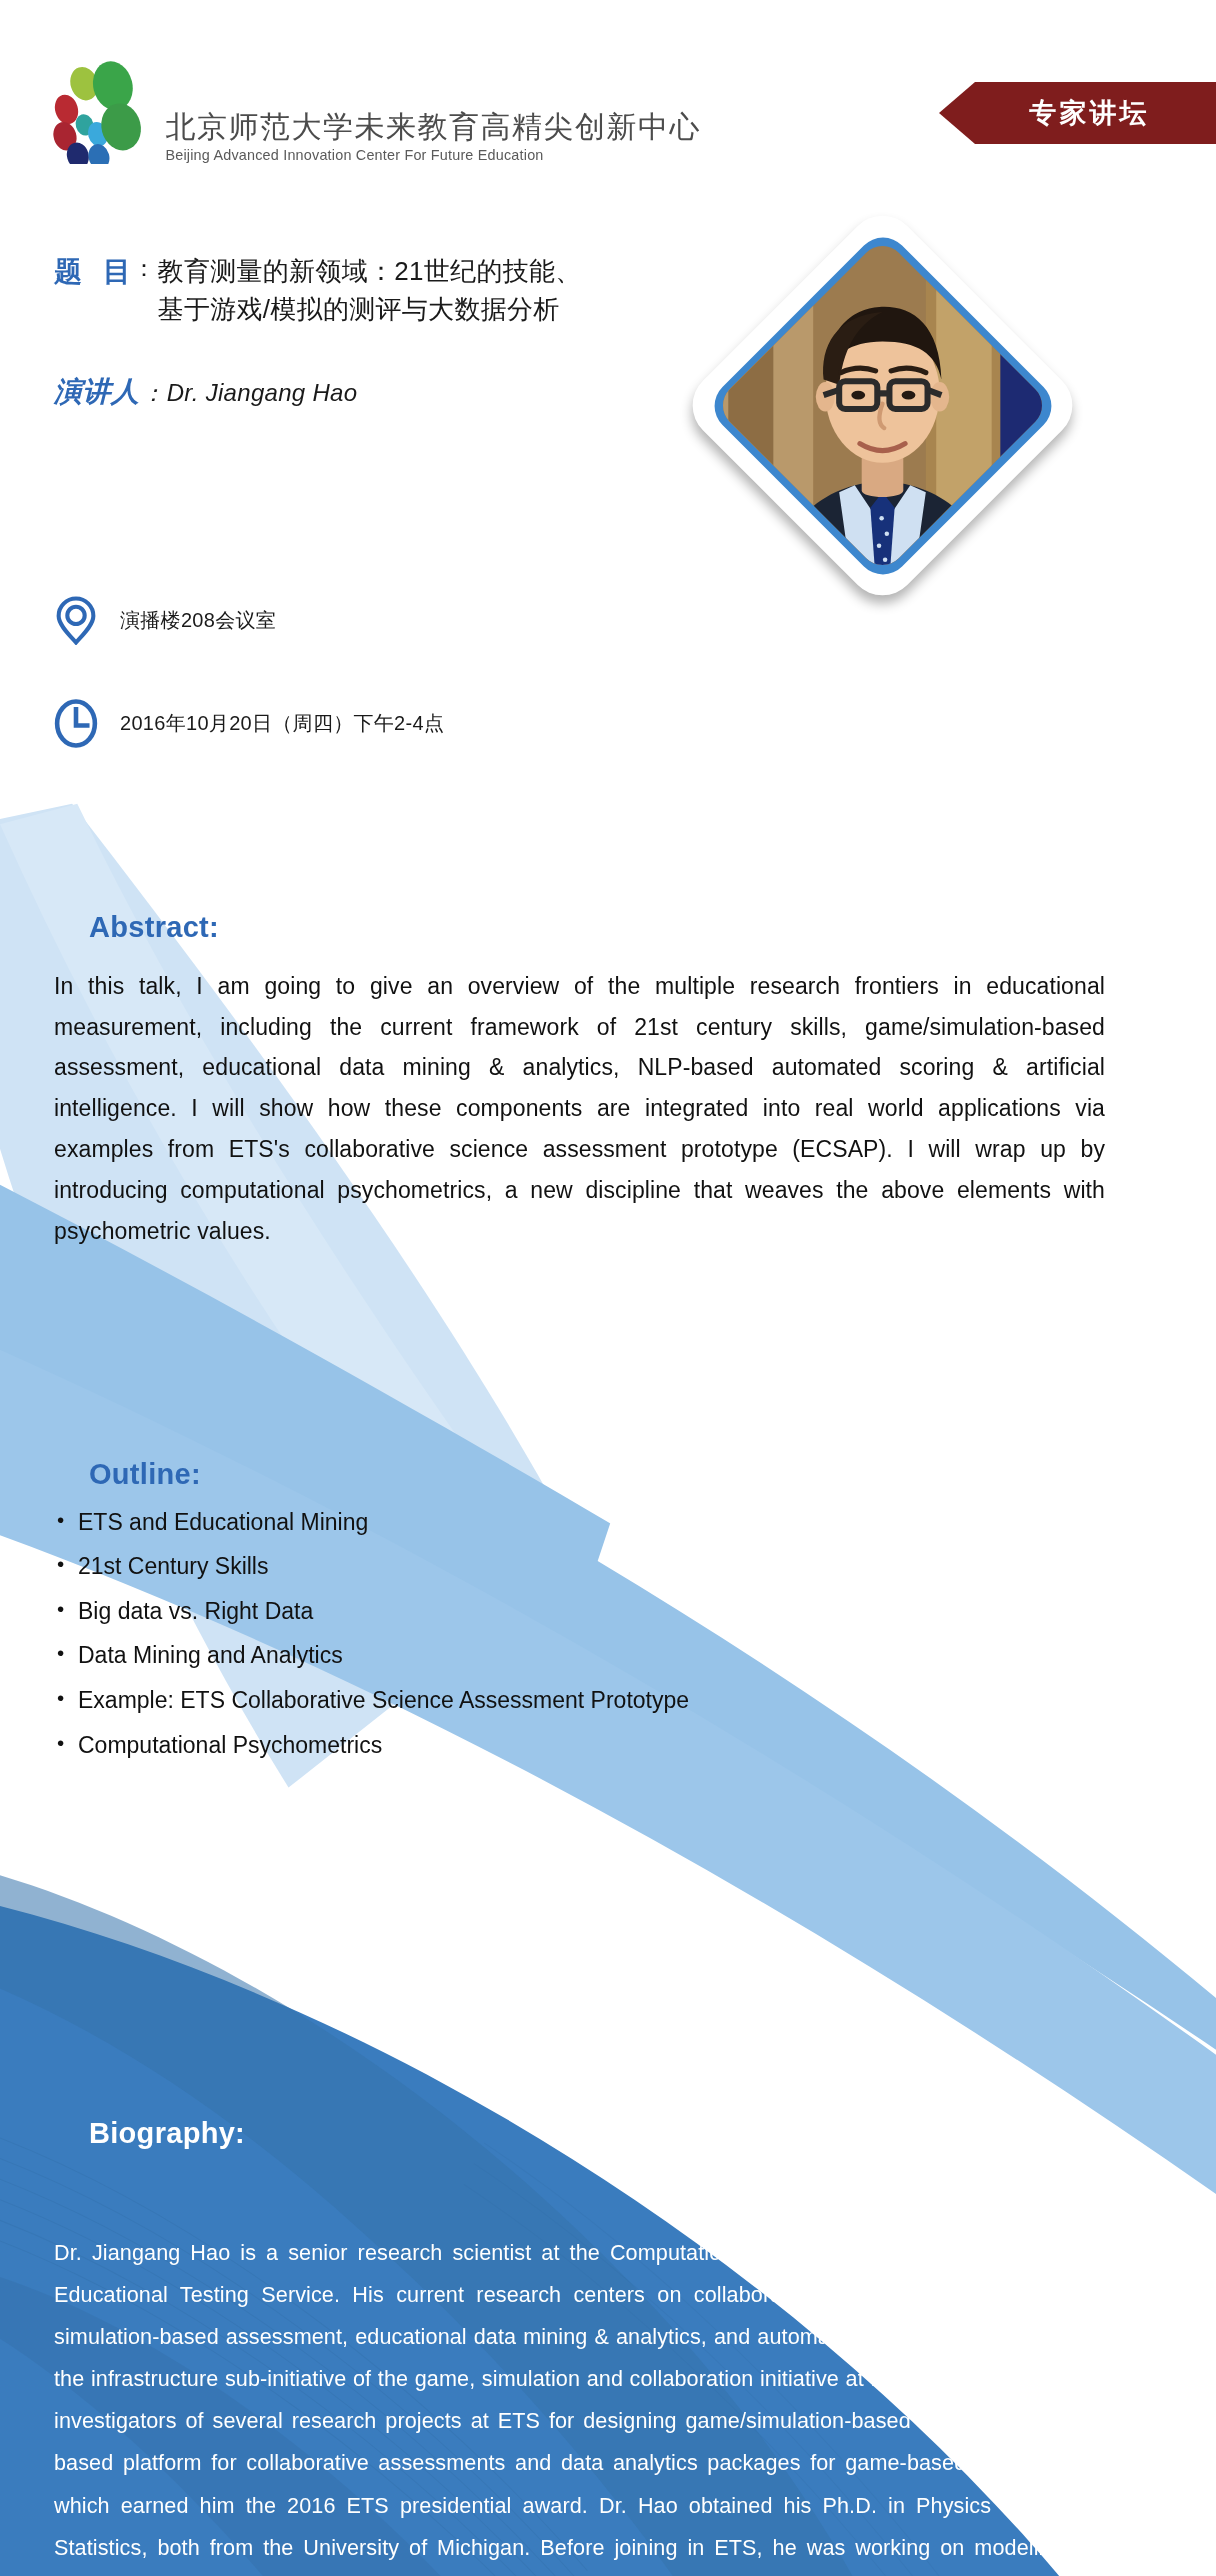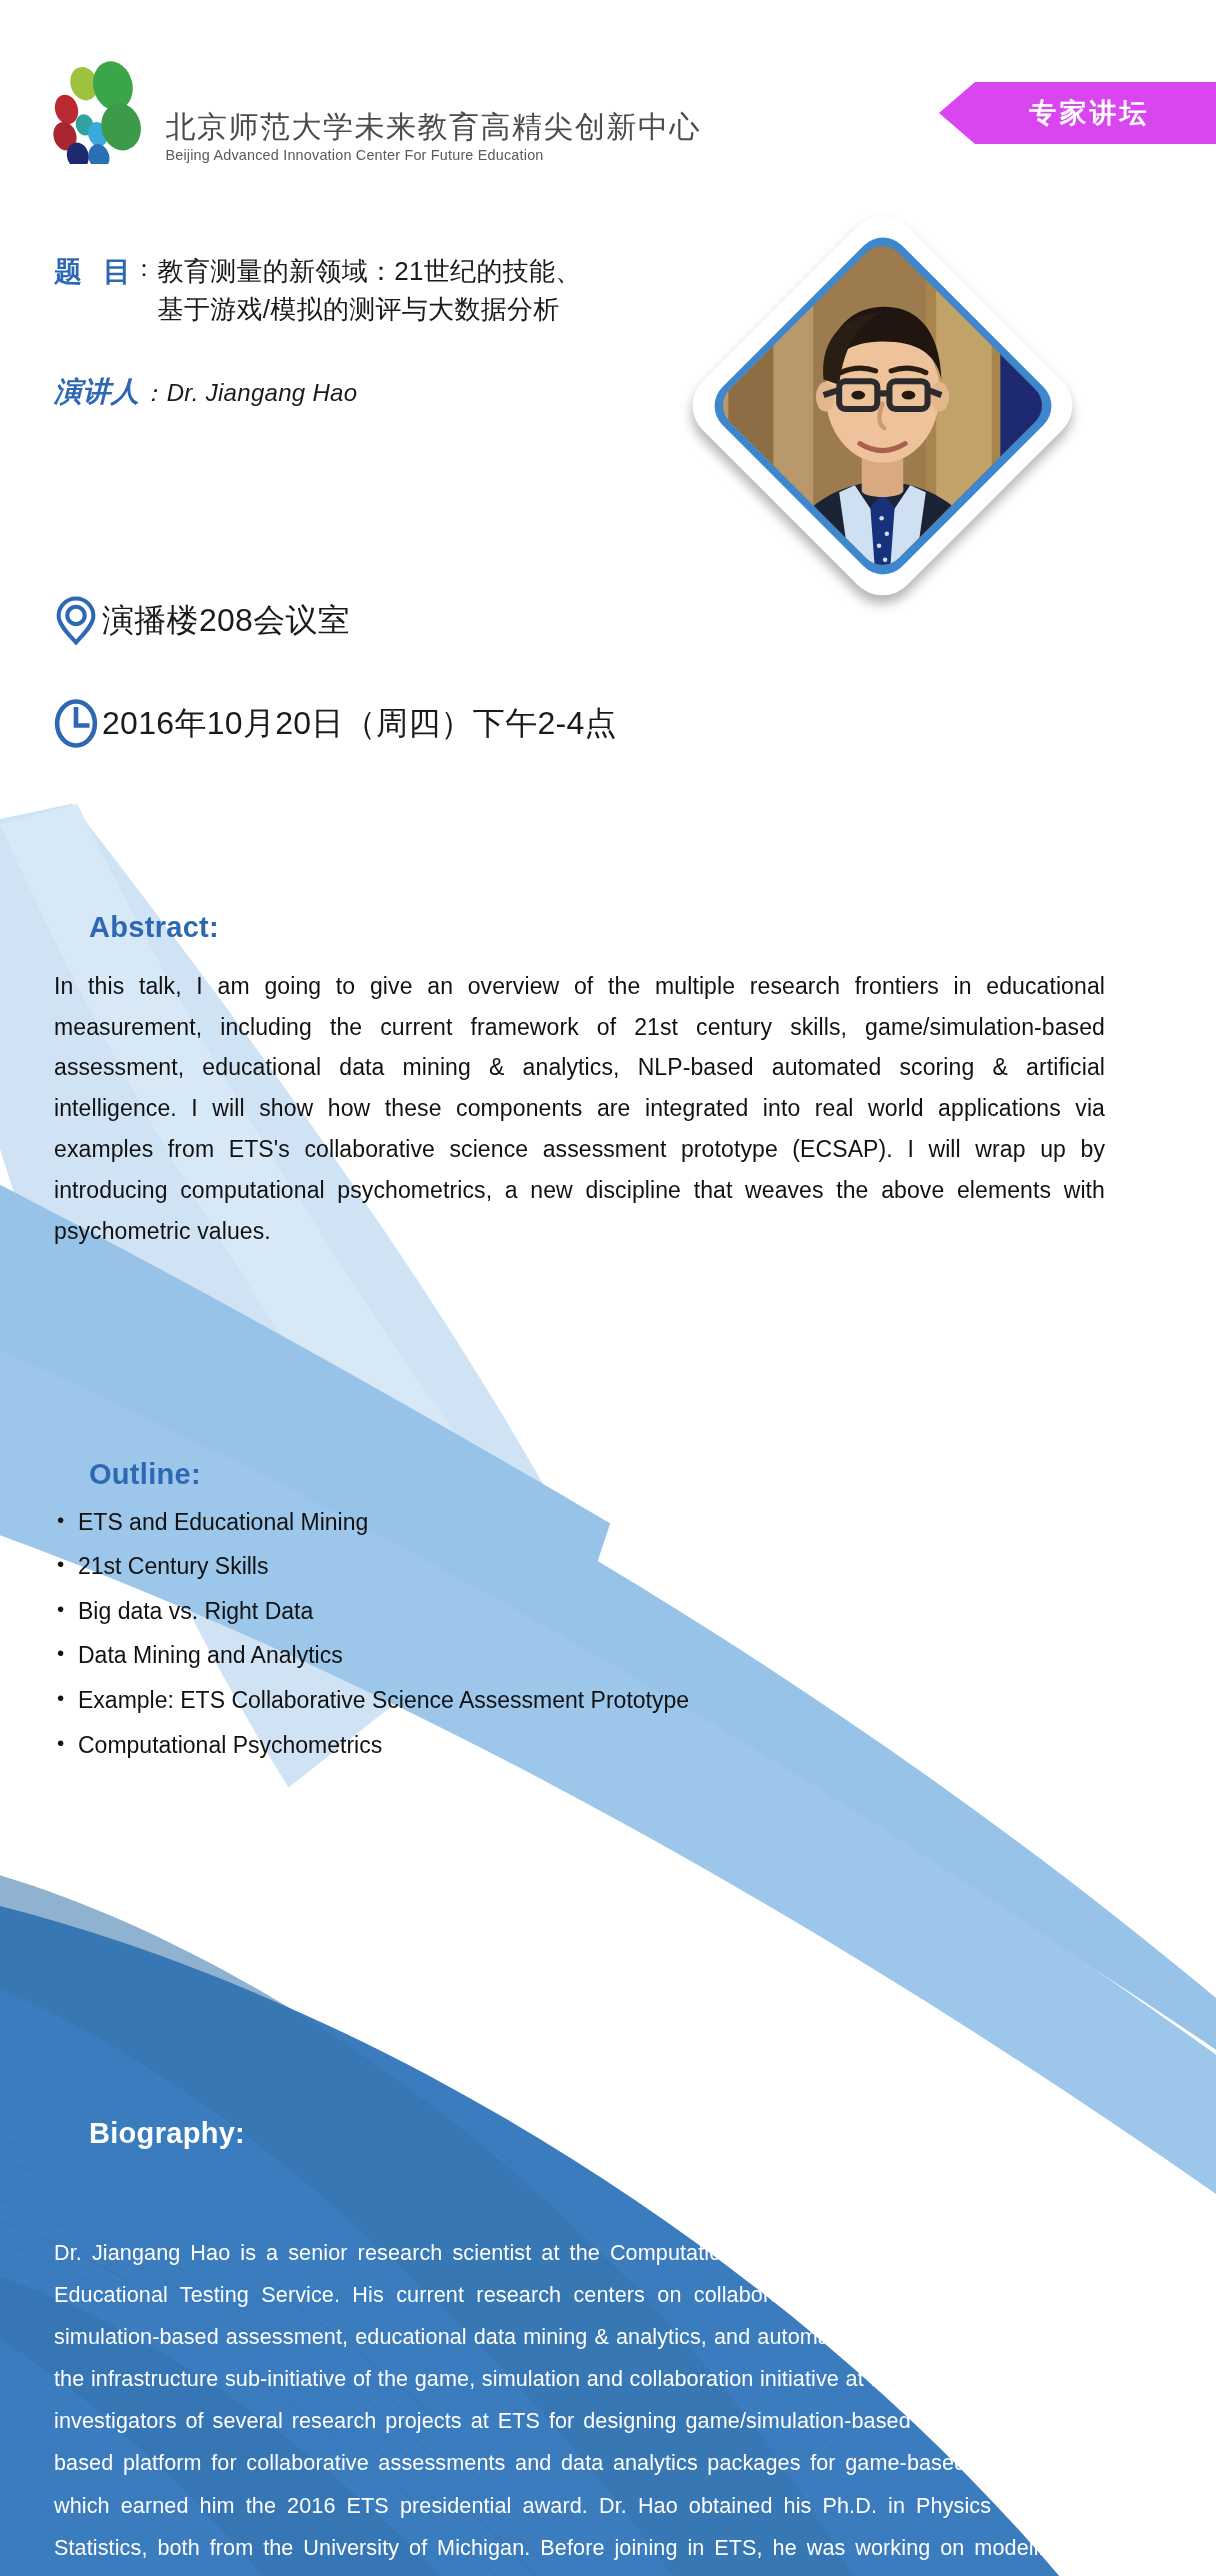--- a/index.html
+++ b/index.html
@@ -23,21 +23,21 @@
   .logo-cn{
     font-size:30px; line-height:1.06; color:#4c4c4c; font-weight:400;
     letter-spacing:1.5px; white-space:nowrap;
   }
   .logo-en{
     font-size:14.4px; line-height:1.25; color:#5a5a5a; font-weight:400;
     letter-spacing:0.2px; white-space:nowrap; margin-top:3.6px;
   }
   .ribbon{
     position:absolute; right:0; top:82px; width:278px; height:62px;
-    background:#d946ef; z-index:6;
+    background:#7f1d1d; z-index:6;
     clip-path:polygon(36px 0, 278px 0, 278px 62px, 36px 62px, 0 31px);
     display:flex; align-items:center; justify-content:center;
   }
   .ribbon span{
     color:#ffffff; font-size:27px; font-weight:700; letter-spacing:3.1px;
     padding-left:23px; white-space:nowrap;
   }
 
   
   .title-block{ position:absolute; left:0; top:253px; width:773px; z-index:6; }
@@ -59,21 +59,21 @@
   .speaker-label{ color:#2e68b5; font-size:28px; font-weight:700; letter-spacing:0.5px; }
   .speaker-colon{ color:#1a1a1a; font-size:23px; font-weight:400; padding:0 2.1px; }
   .speaker-name{ color:#1a1a1a; font-size:24px; font-weight:400; letter-spacing:0.3px; }
 
   
   .meta{ position:absolute; left:54px; top:597px; z-index:6; }
   .meta-row{ display:flex; align-items:center; }
   .meta-row + .meta-row{ margin-top:56px; }
   .meta-icon{ flex:0 0 44px; width:44px; height:47px; display:flex; align-items:center; justify-content:center; }
   .meta-icon svg{ display:block; }
-  .meta-text{ margin-left:4px; color:#1a1a1a; font-size:32px; letter-spacing:0.3px; white-space:nowrap;text-align:center; }
+  .meta-text{ margin-left:22px; color:#1a1a1a; font-size:20px; letter-spacing:0.3px; white-space:nowrap;text-align:center; }
 
   
   .portrait{
     position:absolute; left:738px; top:261px; width:289px; height:289px; z-index:6;
   }
   .portrait .outer{
     position:absolute; inset:0; transform:rotate(45deg);
     background:#ffffff; border-radius:35px;
     box-shadow:5.2px 6.2px 11.3px rgba(0,0,0,.30);
   }

